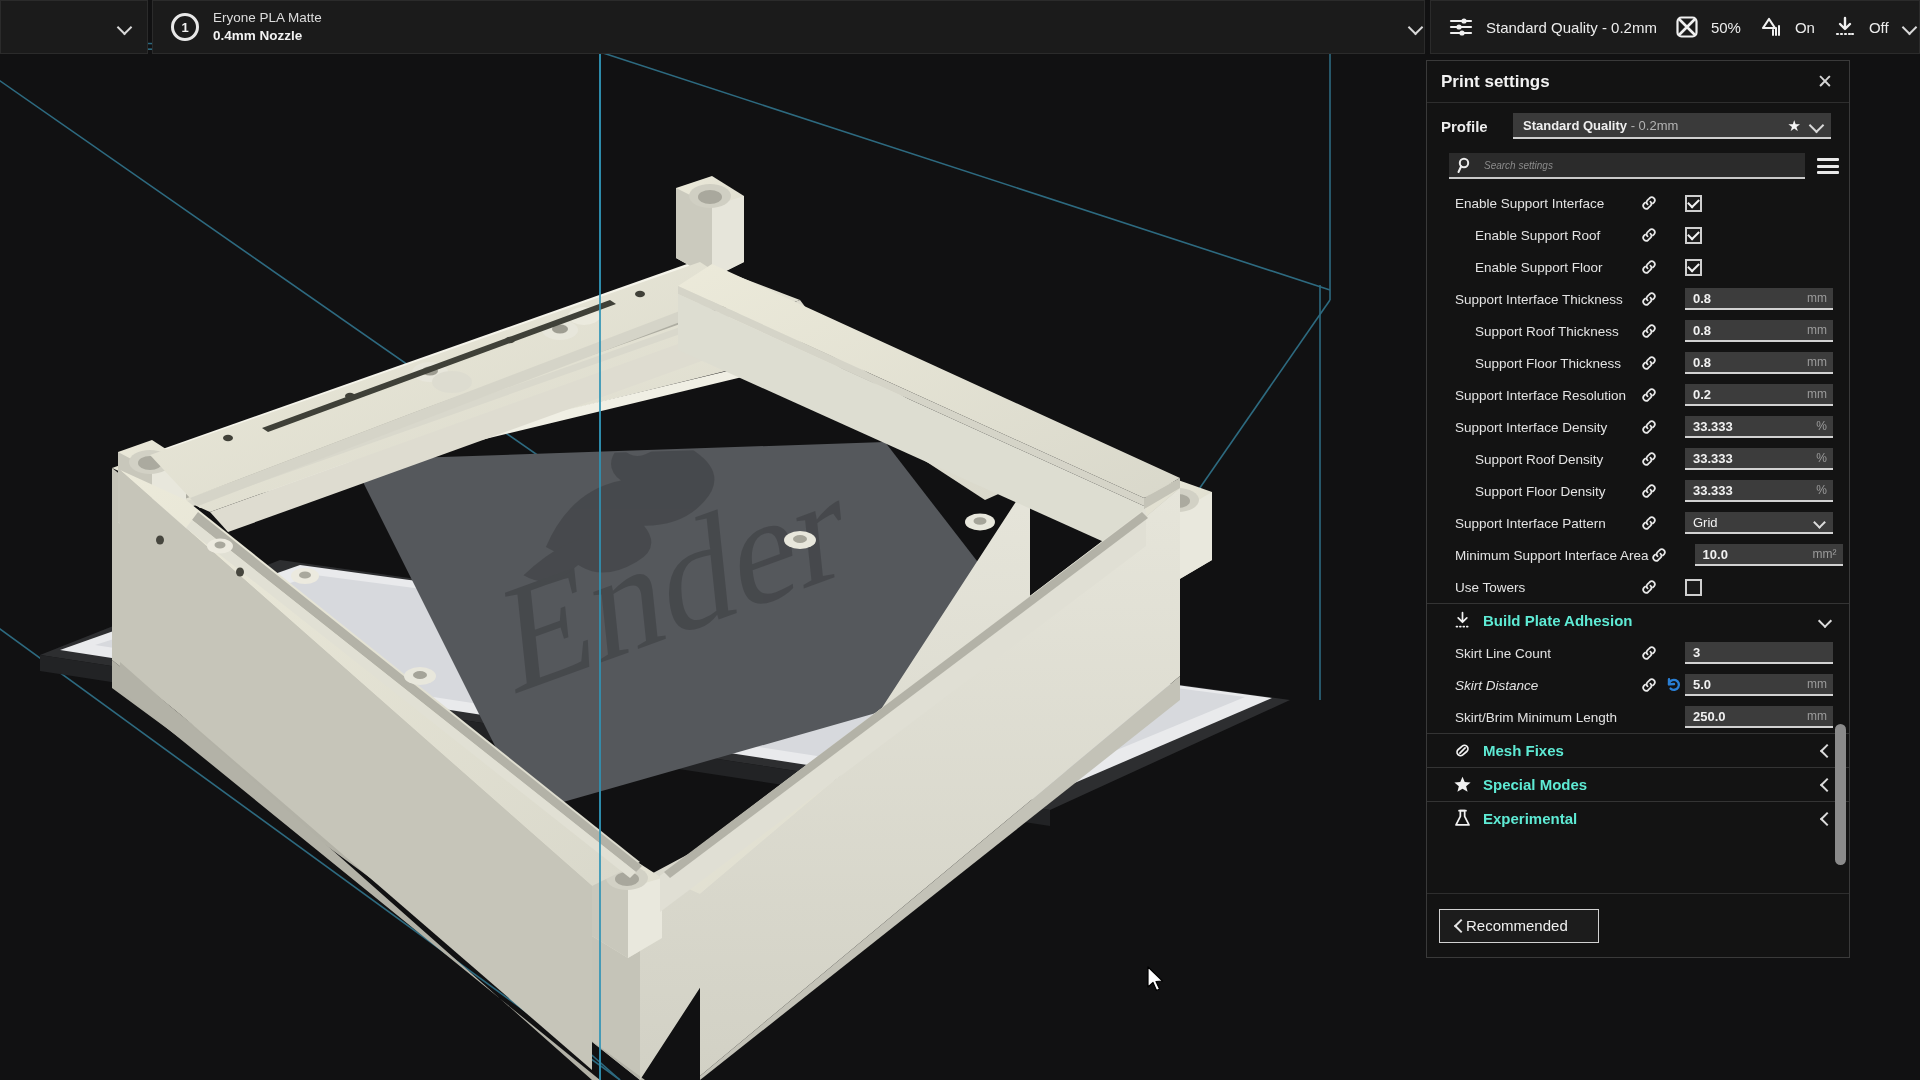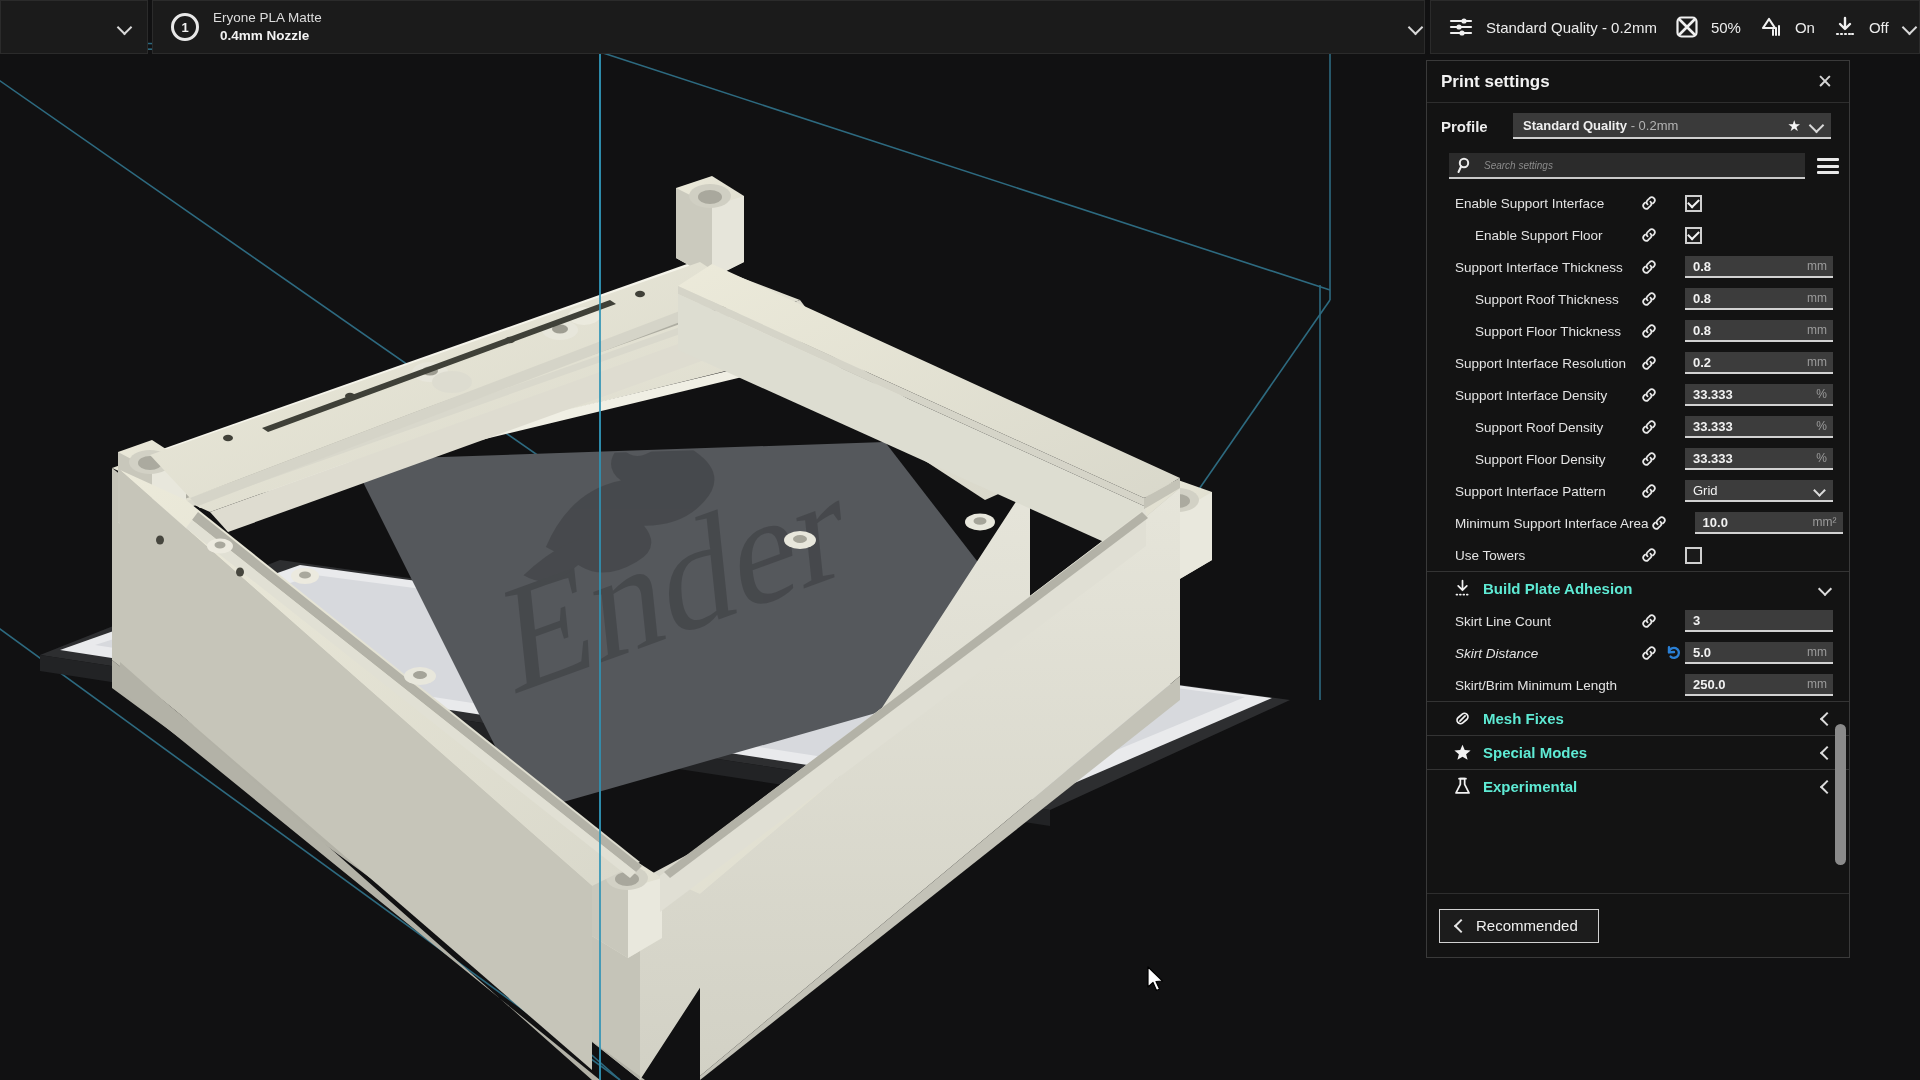--- a/index.html
+++ b/index.html
@@ -54,21 +54,21 @@
     transform: rotate(45deg);
   }
   .extruder-badge {
     width: 28px; height: 28px; border-radius: 50%;
     border: 3px solid #e8e8e8;
     display:flex; align-items:center; justify-content:center;
     color:#f0f0f0; font-size:13px; font-weight:bold; flex:none;
   }
   .extruder-text { line-height: 1.35; }
   .extruder-text .mat { color:#dcdcdc; font-size:13.5px; }
-  .extruder-text .noz { color:#f2f2f2; font-size:13.5px; font-weight:bold;margin-left:7px; }
+  .extruder-text .noz { color:#f2f2f2; font-size:13.5px; font-weight:bold; }
   #tb-extruder .chev { margin-left:auto; }
   .tb-label { color:#ececec; font-size:15px; white-space:nowrap; }
   .tb-ico { flex:none; display:flex; align-items:center; }
 
   
   #panel {
     position: absolute; left: 1426px; top: 60px;
     width: 424px; height: 898px;
     background: #131313;
     border: 1px solid #3a3a3a;
@@ -185,21 +185,21 @@
     position:absolute; left:0; width: 11px; background:#8a8a8a; border-radius:6px;
   }
 
   #panel-footer {
     flex:none; height: 64px; display:flex; align-items:center;
     padding-left: 12px; border-top: 1px solid #2e2e2e;
   }
   #rec-btn {
     height: 34px; min-width: 160px; border: 1px solid #d2d2d2;
     background: #1c1c1c; color:#f0f0f0; font-size:15px;
-    display:flex; align-items:center; gap:10px; padding: 0 18px 0 12px;
+    display:flex; align-items:center; padding: 0 18px 0 12px;
     cursor:pointer;
   }
   .backchev { width:14px;height:14px;position:relative;flex:none;}
   .backchev::before{
     content:""; position:absolute; left:4px; top:2px; width:8px;height:8px;
     border-left:2px solid #e4e4e4; border-bottom:2px solid #e4e4e4;
     transform: rotate(45deg);
   }
 
   
@@ -522,20 +522,36 @@
                 <path d="M10.6 7.4 a3.4 3.4 0 0 1 0 4.8 l-2.4 2.4 a3.4 3.4 0 0 1 -4.8 -4.8 l1.2 -1.2"></path>
               </g>
             </svg>
           </span>
           <span class="revert-ico"></span>
           <span class="ctrl">
             <span class="cbox checked"></span>
           </span>
         </div>
         <div class="srow ind1">
+          <span class="slabel">Enable Support Roof</span>
+          <span class="spacer"></span>
+          <span class="link-ico">
+            <svg width="16" height="16" viewBox="0 0 18 18">
+              <g fill="none" stroke="#e8e8e8" stroke-width="2" stroke-linecap="round">
+                <path d="M7.4 10.6 a3.4 3.4 0 0 1 0-4.8 l2.4-2.4 a3.4 3.4 0 0 1 4.8 4.8 l-1.2 1.2"></path>
+                <path d="M10.6 7.4 a3.4 3.4 0 0 1 0 4.8 l-2.4 2.4 a3.4 3.4 0 0 1 -4.8 -4.8 l1.2 -1.2"></path>
+              </g>
+            </svg>
+          </span>
+          <span class="revert-ico"></span>
+          <span class="ctrl">
+            <span class="cbox checked"></span>
+          </span>
+        </div>
+        <div class="srow ind1">
           <span class="slabel">Enable Support Floor</span>
           <span class="spacer"></span>
           <span class="link-ico">
             <svg width="16" height="16" viewBox="0 0 18 18">
               <g fill="none" stroke="#e8e8e8" stroke-width="2" stroke-linecap="round">
                 <path d="M7.4 10.6 a3.4 3.4 0 0 1 0-4.8 l2.4-2.4 a3.4 3.4 0 0 1 4.8 4.8 l-1.2 1.2"></path>
                 <path d="M10.6 7.4 a3.4 3.4 0 0 1 0 4.8 l-2.4 2.4 a3.4 3.4 0 0 1 -4.8 -4.8 l1.2 -1.2"></path>
               </g>
             </svg>
           </span>

